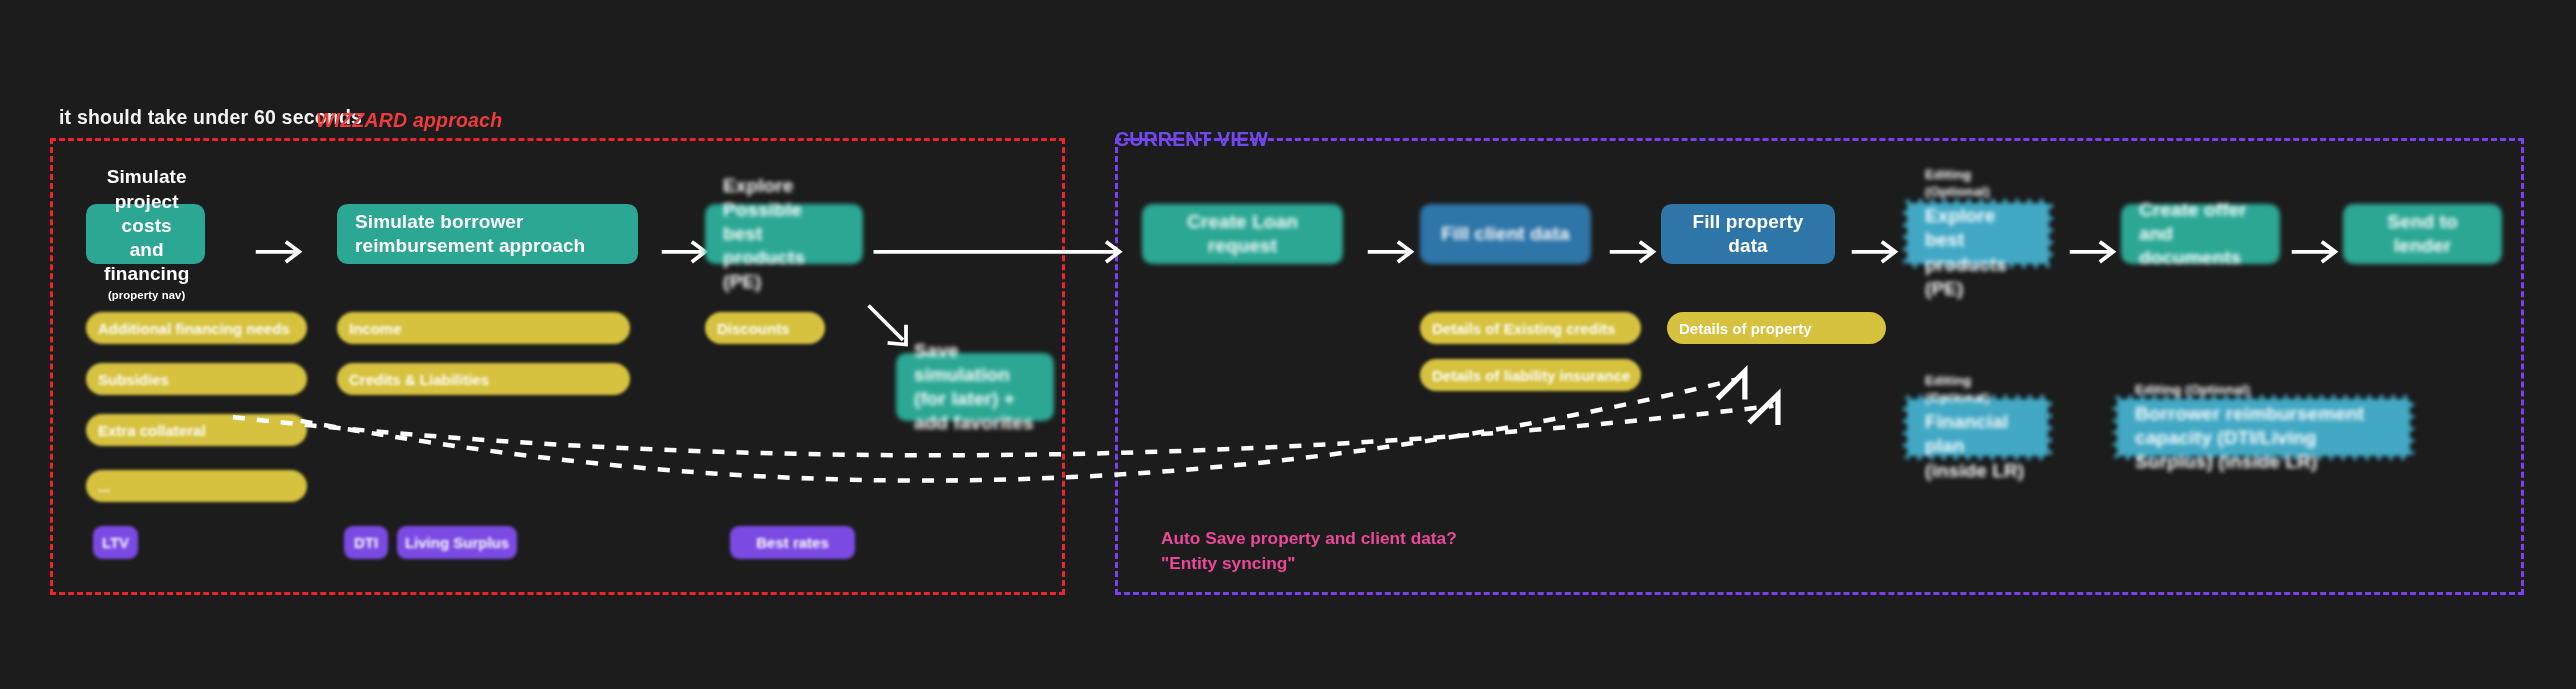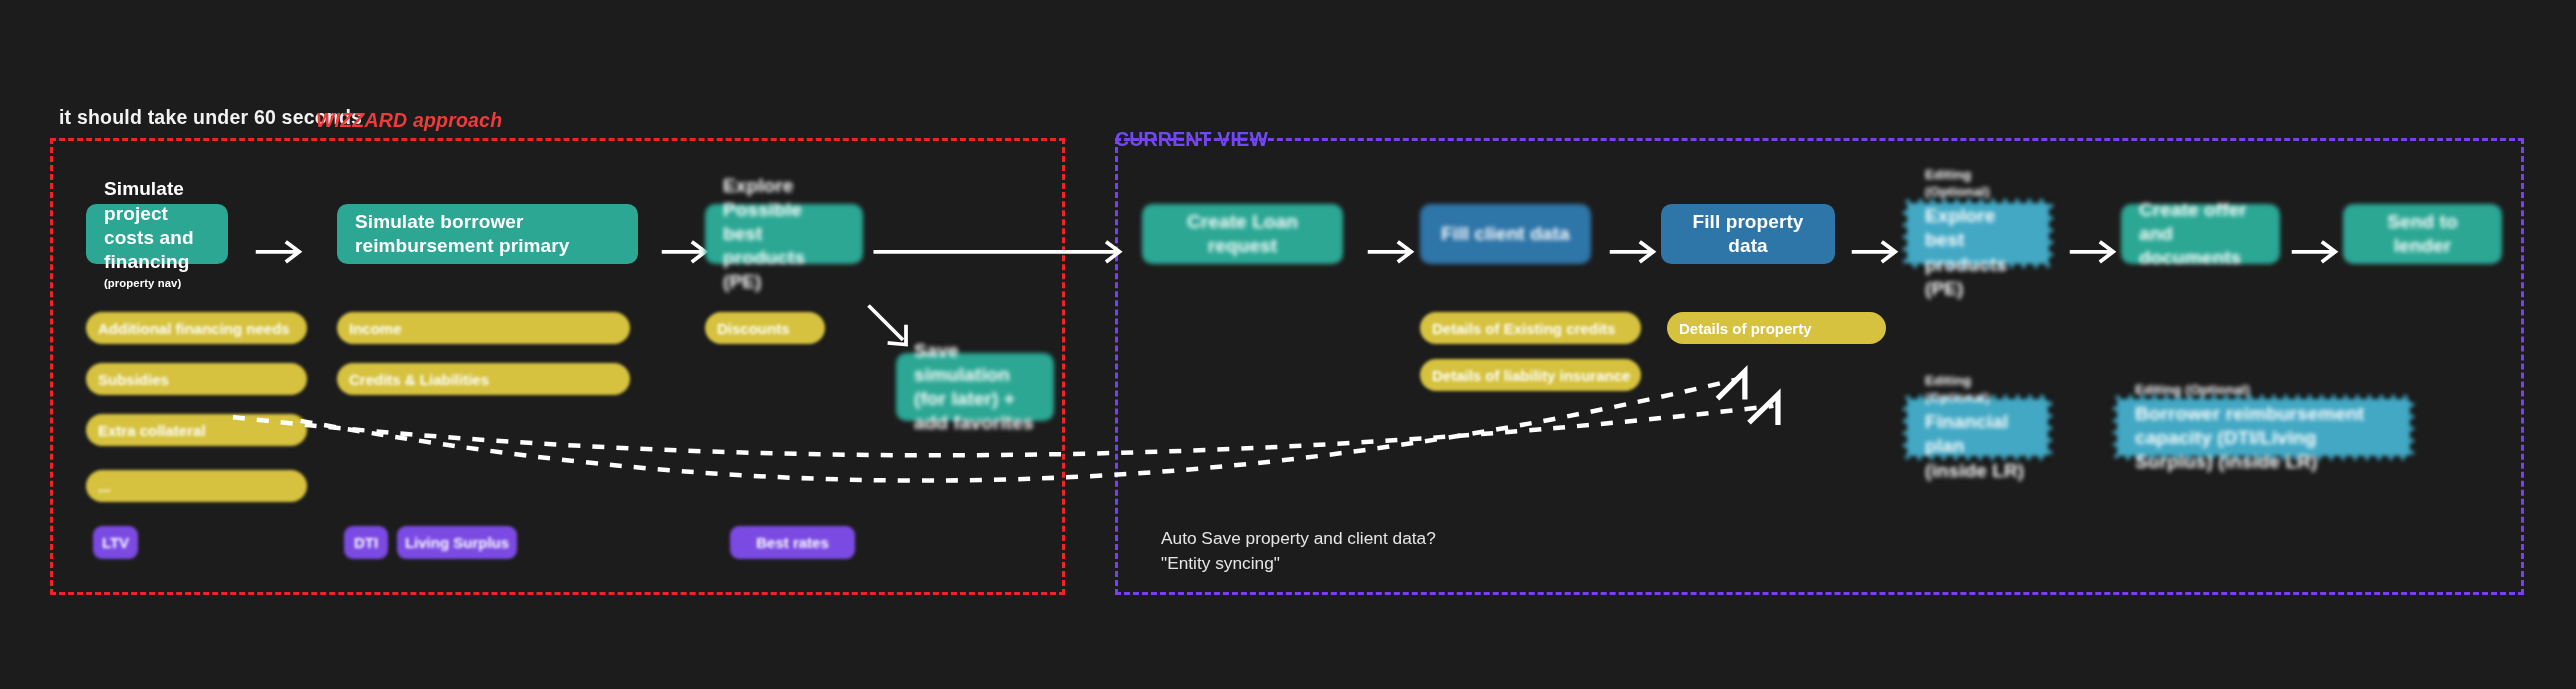--- a/index.html
+++ b/index.html
@@ -56,53 +56,53 @@
     color:#ffffff;font-size:15px;font-weight:700;white-space:nowrap;
   }
   .pill.yellow{background:#d6c23f;border-radius:16px;}
   .pill.purple{background:#7b4ae2;border-radius:9px;}
 
   
   .arrow svg{display:block;}
 
   
   .note{
-    color:#e5e5e5;font-size:17.3px;font-weight:400;line-height:1.42;white-space:pre-line;
+    color:#ec4899;font-size:17.3px;font-weight:700;line-height:1.42;white-space:pre-line;
   }
 </style>
 </head>
 <body>
 
 <div class="abs caption cap-white" style="left:51px;top:106px;margin-left:8px;">it should take under 60 seconds</div>
 
 <div class="abs caption cap-red" style="left:316px;top:109px;font-style:italic;">WIZZARD approach</div>
 
 <div class="abs caption cap-purple" style="left:1115px;top:105px;margin-top:23px;">CURRENT VIEW</div>
 
 <div class="abs region region-red" style="left:50px;top:138px;width:1015px;height:457px;"></div>
 
 <div class="abs region region-purple" style="left:1115px;top:138px;width:1409px;height:457px;"></div>
 
-<div class="abs node teal" style="left:86px;top:204px;width:142px;height:60px;">
+<div class="abs node teal" style="left:86px;top:204px;width:119px;height:60px;text-align:center;">
   <div>
     <span>Simulate project costs and financing</span>
     <span class="sub">(property nav)</span>
   </div>
 </div>
 
 <div class="abs arrow" style="left:254px;top:239px;">
   <svg width="53" height="25.5" viewBox="0 0 70 34">
       <path d="M2 17 H56" stroke="#fff" stroke-width="5" fill="none"></path>
       <path d="M44 5 L60 17 L44 29" stroke="#fff" stroke-width="5" fill="none" stroke-linecap="square"></path>
     </svg>
 </div>
 
 <div class="abs node teal" style="left:337px;top:204px;width:301px;height:60px;">
   <div>
-    <span>Simulate borrower reimbursement primary</span>
+    <span>Simulate borrower reimbursement approach</span>
   </div>
 </div>
 
 <div class="abs arrow" style="left:660px;top:239px;">
   <svg width="53" height="25.5" viewBox="0 0 70 34">
       <path d="M2 17 H56" stroke="#fff" stroke-width="5" fill="none"></path>
       <path d="M44 5 L60 17 L44 29" stroke="#fff" stroke-width="5" fill="none" stroke-linecap="square"></path>
     </svg>
 </div>
 

